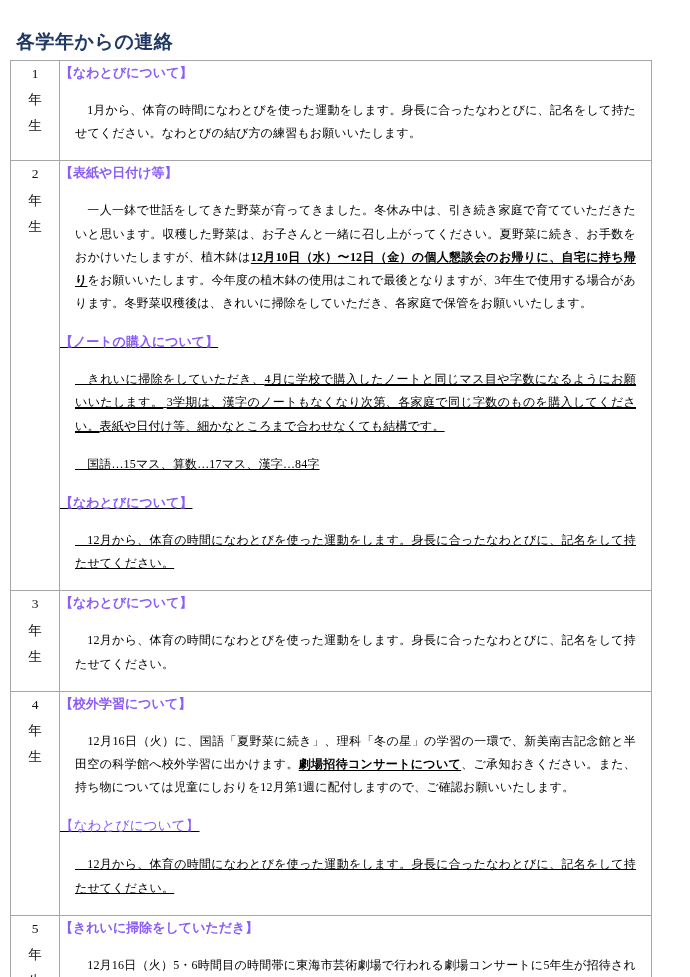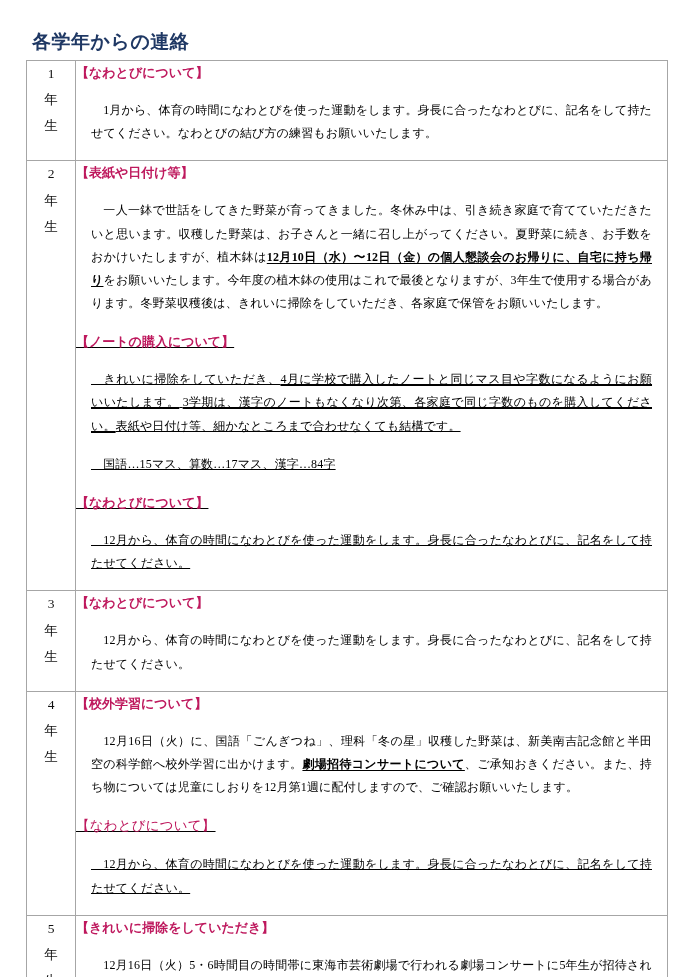--- a/index.html
+++ b/index.html
@@ -12,21 +12,21 @@
     height: 977px;
     font-family: "Liberation Serif", "DejaVu Serif", serif;
     color: #000000;
     -webkit-font-smoothing: antialiased;
   }
   .page {
     position: relative;
     width: 628px;
     height: 977px;
     box-sizing: border-box;
-    padding: 30px 22px 0 26px;
+    padding: 30px 22px 0 10px;
   }
   .page-title {
     font-family: "DejaVu Sans", "Liberation Sans", sans-serif;
     font-weight: bold;
     font-size: 19px;
     letter-spacing: 0.5px;
     color: #1f3864;
     margin: 0 0 7px 6px;
     line-height: 1.2;
   }
@@ -63,21 +63,21 @@
     margin-top: 0px;
     text-decoration: underline;
   }
   .heading {
     font-family: "DejaVu Sans", "Liberation Sans", sans-serif;
     font-weight: bold;
     font-size: 13px;
     line-height: 1.78;
     letter-spacing: 0px;
     margin: 0;
-    color: #be185d;
+    color: #8b5cf6;
   }
   .heading.mincho {
     font-family: "Liberation Serif", "DejaVu Serif", serif;
     font-weight: normal;
     font-size: 13.5px;
     letter-spacing: 0.2px;
   }
   .para {
     font-family: "Liberation Serif", "DejaVu Serif", serif;
     font-size: 12px;
@@ -170,21 +170,21 @@
         <td class="grade-label">
           <span class="ch">4</span>
           <span class="ch">年</span>
           <span class="ch">生</span>
         </td>
         <td class="grade-body">
 
           <div class="sec">
             <p class="heading">【校外学習について】</p>
             <p class="para">
-              <span>　12月16日（火）に、国語「ごんぎつね」、理科「冬の星」収穫した野菜は、新美南吉記念館と半田空の科学館へ校外学習に出かけます。</span><span class="bu">劇場招待コンサートについて</span><span>、ご承知おきください。また、持ち物については児童にしおりを12月第1週に配付しますので、ご確認お願いいたします。</span>
+              <span>　12月16日（火）に、国語「夏野菜に続き」、理科「冬の星」の学習の一環で、新美南吉記念館と半田空の科学館へ校外学習に出かけます。</span><span class="bu">劇場招待コンサートについて</span><span>、ご承知おきください。また、持ち物については児童にしおりを12月第1週に配付しますので、ご確認お願いいたします。</span>
             </p>
           </div>
 
           <div class="sec">
             <p class="heading mincho">【なわとびについて】</p>
             <p class="para">　12月から、体育の時間になわとびを使った運動をします。身長に合ったなわとびに、記名をして持たせてください。</p>
           </div>
 
         </td>
       </tr>

